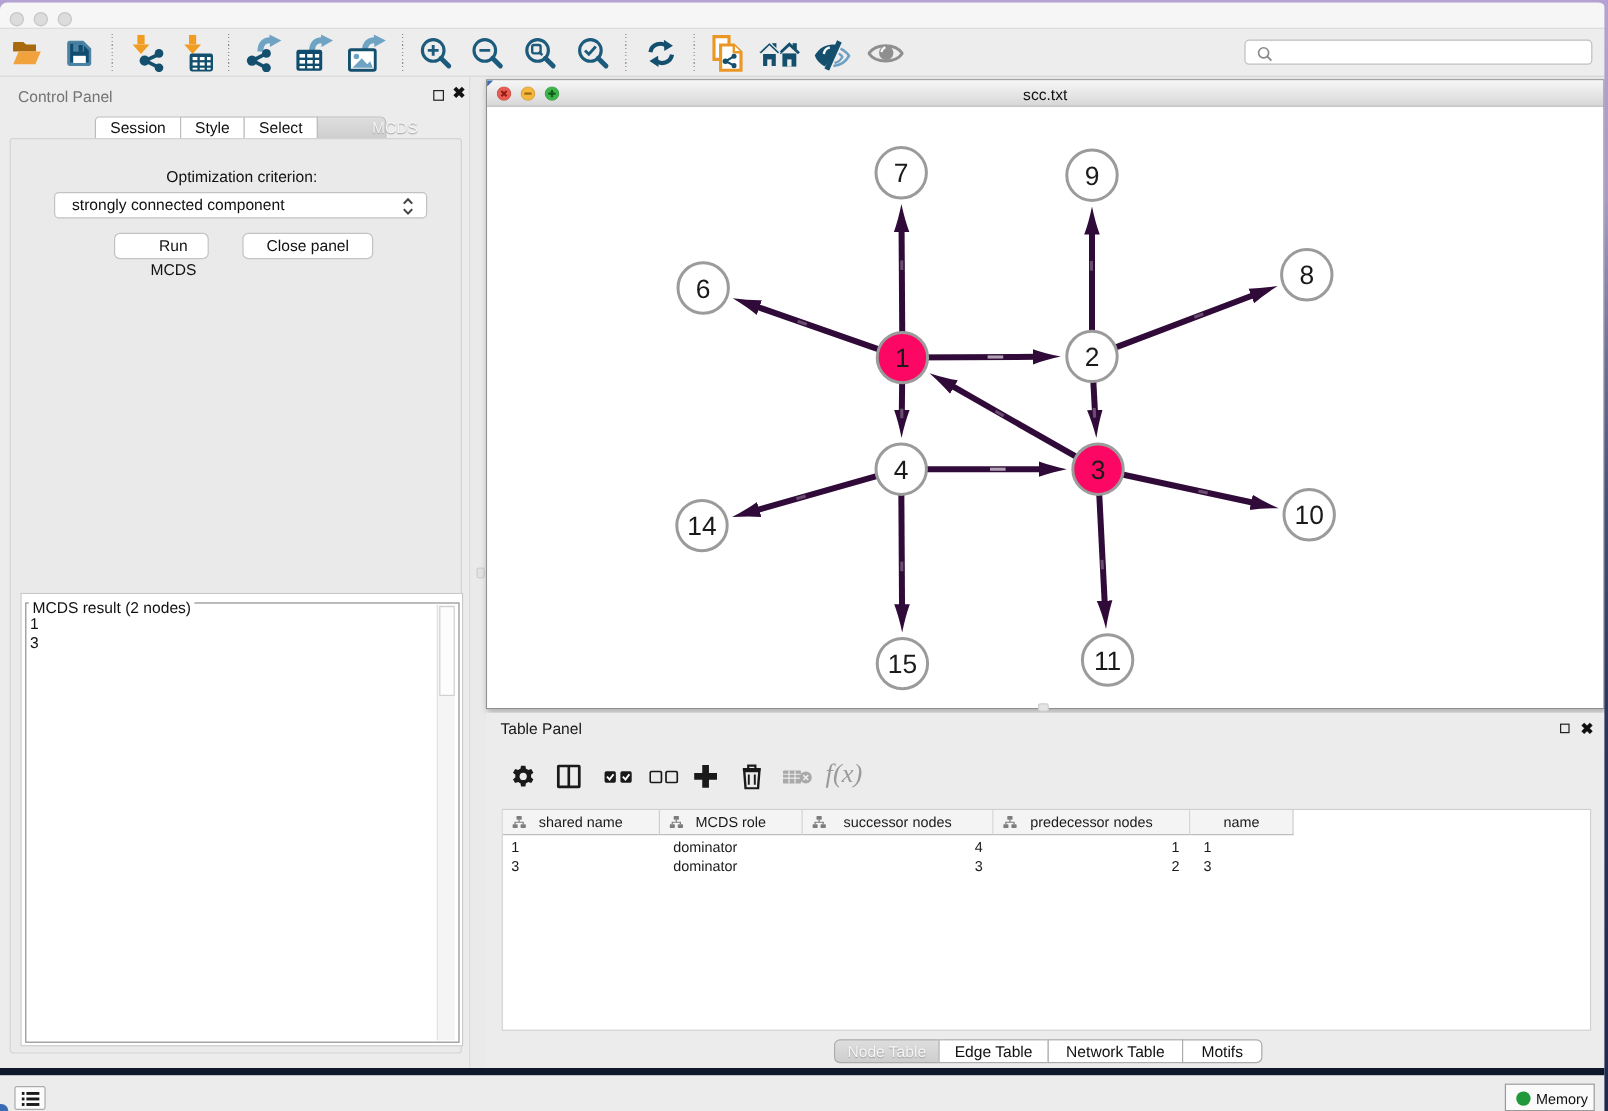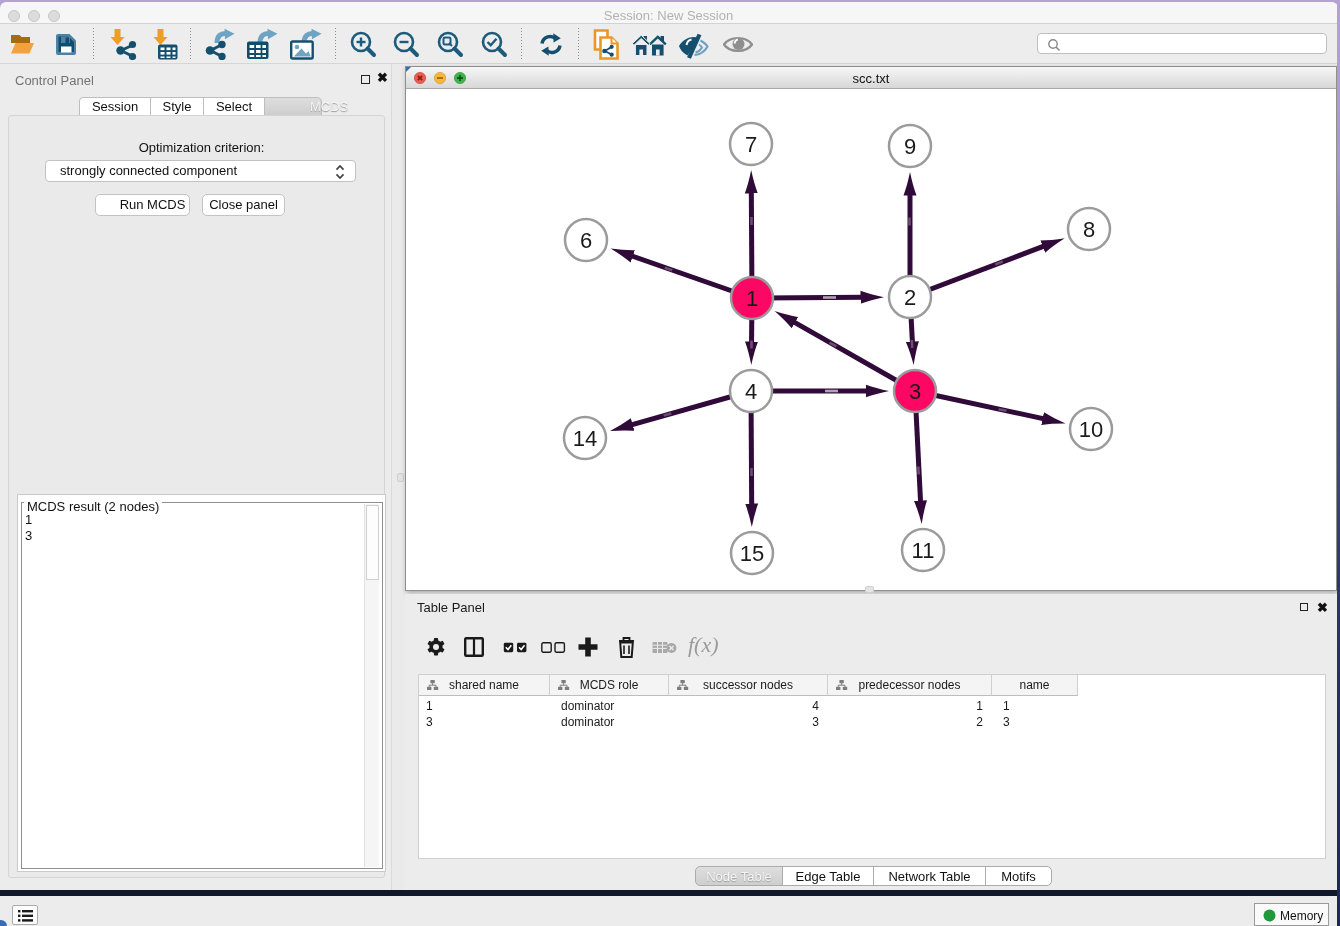--- a/index.html
+++ b/index.html
@@ -77,21 +77,20 @@
 </style>
 </head>
 <body>
 <div class="abs" id="wallTop"></div>
 <div class="abs" id="wallRight"></div>
 
 <div class="abs" id="titlebar">
   <div class="tl" style="left:8px;"></div>
   <div class="tl" style="left:28px;"></div>
   <div class="tl" style="left:48px;"></div>
-  <div id="wintitle">Session: New Session</div>
 </div>
 
 <div class="abs" id="toolbar">
   <div class="sep" style="left:93px;"></div>
   <div class="sep" style="left:190px;"></div>
   <div class="sep" style="left:335px;"></div>
   <div class="sep" style="left:521px;"></div>
   <div class="sep" style="left:578px;"></div>
   <svg class="abs" style="left:9px;top:8px;" width="27" height="25" viewBox="0 0 27 25">
     <path d="M2,3 h8.5 l2.5,2.5 h8 v5 h-19 z" fill="#a96a0f"></path>
@@ -247,22 +246,22 @@
   <div class="tab" style="left:203px; width:62px;">Select</div>
   <div class="tab embossed" style="left:264px; width:58px; border-radius:0 5px 0 0;padding-left:45px;">MCDS</div>
   <div id="cpPane">
     <div id="optSelect">strongly connected component
       <svg class="abs" style="right:10px;top:4px;" width="10" height="14" viewBox="0 0 10 14">
         <path d="M1.5,4.7 L5,1 L8.5,4.7" stroke="#444" stroke-width="1.7" fill="none"></path>
         <path d="M1.5,9.3 L5,13 L8.5,9.3" stroke="#444" stroke-width="1.7" fill="none"></path>
       </svg>
     </div>
     <div id="optLabel">Optimization criterion:</div>
-    <div class="btn" style="left:86px; width:95px;padding-left:20px;">Run MCDS</div>
-    <div class="btn" style="left:193px; width:83px;">Close panel</div>
+    <div class="btn" style="left:86px; width:79px;padding-left:20px;">Run MCDS</div>
+    <div class="btn" style="left:193px; width:109px;">Close panel</div>
     <div id="resultBox">
       <div id="fieldset"></div>
       <div id="legend">MCDS result (2 nodes)</div>
       <div id="resLines">1<br>3</div>
       <div id="resScroll">
           <div id="resThumb"></div>
         </div>
     </div>
   </div>
 </div>

